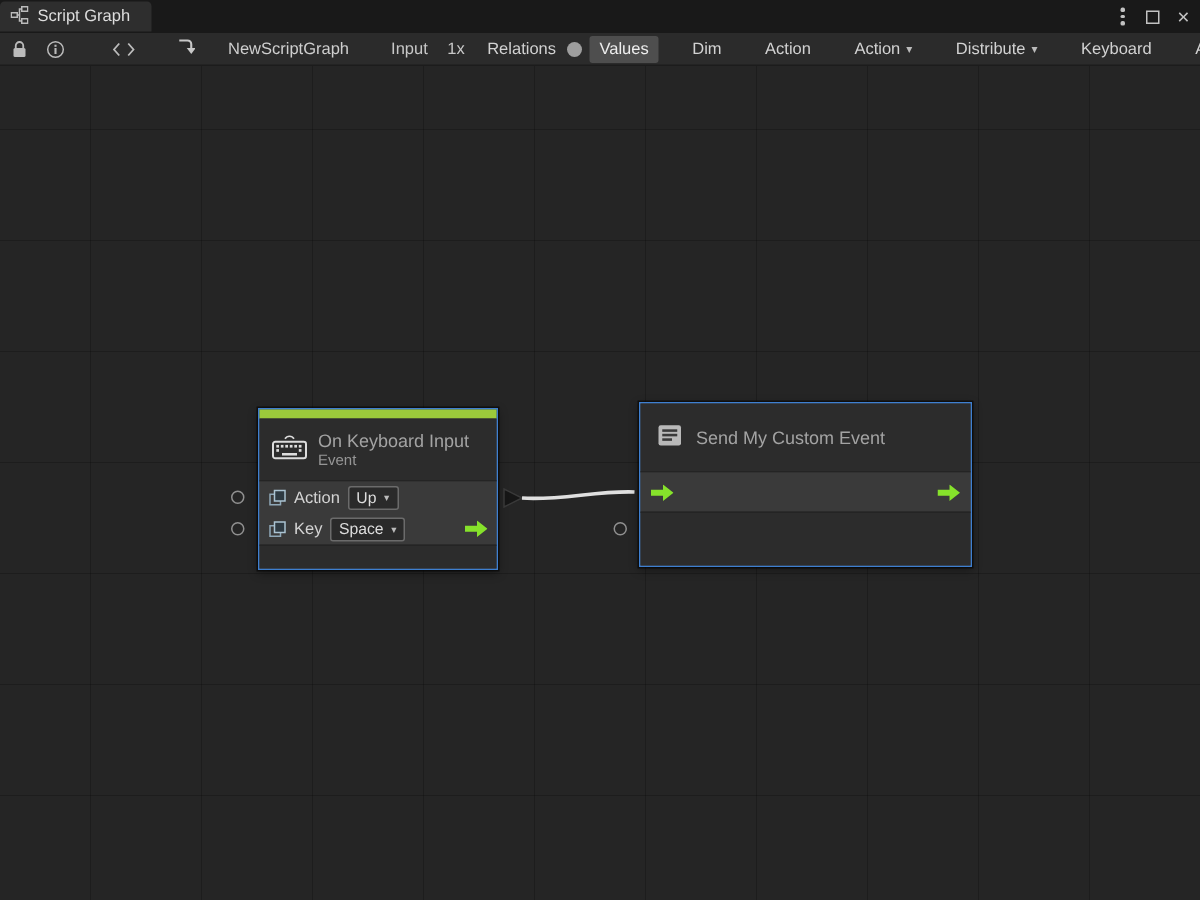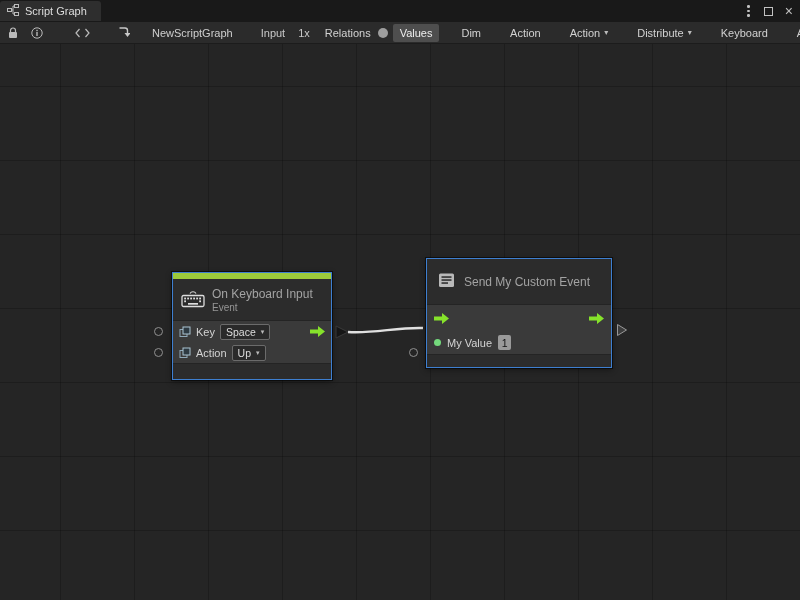--- a/index.html
+++ b/index.html
@@ -38,21 +38,21 @@
                      linear-gradient(to bottom,rgba(0,0,0,0.22) 1px,transparent 1px);
     background-size:74px 74px;background-position:60px 42px}
   .wires{position:absolute;left:0;top:0;pointer-events:none}
   .port-circle{position:absolute;width:9px;height:9px;border:1px solid #909090;border-radius:50%;cursor:crosshair}
   .ext-triangle{position:absolute;cursor:crosshair}
 
   
   .node{position:absolute;display:flex;flex-direction:column;background:#3a3a3a;border:1px solid #3e7fd0;
         box-shadow:0 0 0 1px rgba(0,0,0,.55),0 2px 6px rgba(0,0,0,.4);cursor:move}
   .node-keyboard{left:172px;top:228px;width:160px;height:108px}
-  .node-send{left:426px;top:214px;width:186px;height:110px}
+  .node-send{left:426px;top:224px;width:222px;height:110px}
   .node-accent{height:6px;background:#9ccb3b}
   .node-header{background:#2c2c2c;display:flex;align-items:center;gap:7px;padding:0 8px;border-bottom:1px solid #242424}
   .node-keyboard .node-header{height:42px}
   .send-header{height:46px;padding-left:10px}
   .node-titles{display:flex;flex-direction:column;gap:1px}
   .node-title{font-size:12px;color:#a3a3a3}
   .node-subtitle{font-size:10px;color:#969696}
   .node-row{height:21px;display:flex;align-items:center;gap:5px;padding:0 6px;background:#3a3a3a}
   .arrows-row{height:26px;justify-content:space-between;padding:0 7px}
   .value-row{height:23px;gap:6px;padding:0 7px}
@@ -182,42 +182,42 @@
           <span class="node-subtitle">Event</span>
         </span>
       </div>
       <div class="node-row">
         <span class="type-icon">
           <svg width="12" height="12" viewBox="0 0 12 12">
             <rect x="1" y="3.5" width="7" height="7" fill="none" stroke="#8fa8b8"></rect>
             <rect x="4" y="1" width="7" height="7" fill="#2e3a42" stroke="#aac3d2"></rect>
           </svg>
         </span>
-        <span class="row-label">Key</span>
+        <span class="row-label">Action</span>
         <span class="dropdown">
-          <span>Space</span>
+          <span>Up</span>
           <span class="dd-caret">▾</span>
-        </span>
-        <span class="flow-arrow right">
-          <svg width="15" height="11" viewBox="0 0 15 11">
-              <polygon points="0,3.5 8,3.5 8,0 15,5.5 8,11 8,7.5 0,7.5" fill="#86e22b"></polygon>
-            </svg>
         </span>
       </div>
       <div class="node-row">
         <span class="type-icon">
           <svg width="12" height="12" viewBox="0 0 12 12">
             <rect x="1" y="3.5" width="7" height="7" fill="none" stroke="#8fa8b8"></rect>
             <rect x="4" y="1" width="7" height="7" fill="#2e3a42" stroke="#aac3d2"></rect>
           </svg>
         </span>
-        <span class="row-label">Action</span>
+        <span class="row-label">Key</span>
         <span class="dropdown">
-          <span>Up</span>
+          <span>Space</span>
           <span class="dd-caret">▾</span>
+        </span>
+        <span class="flow-arrow right">
+          <svg width="15" height="11" viewBox="0 0 15 11">
+              <polygon points="0,3.5 8,3.5 8,0 15,5.5 8,11 8,7.5 0,7.5" fill="#86e22b"></polygon>
+            </svg>
         </span>
       </div>
       <div class="node-footer"></div>
     </div>
 
     <div class="node node-send">
       <div class="node-header send-header">
         <span class="node-icon">
           <svg width="20" height="17" viewBox="0 0 20 17">
             <rect x="2" y="1.5" width="15" height="13.5" rx="1.5" fill="#b9b9b9"></rect>
@@ -233,22 +233,17 @@
           <svg width="15" height="11" viewBox="0 0 15 11">
               <polygon points="0,3.5 8,3.5 8,0 15,5.5 8,11 8,7.5 0,7.5" fill="#86e22b"></polygon>
             </svg>
         </span>
         <span class="flow-arrow">
           <svg width="15" height="11" viewBox="0 0 15 11">
               <polygon points="0,3.5 8,3.5 8,0 15,5.5 8,11 8,7.5 0,7.5" fill="#86e22b"></polygon>
             </svg>
         </span>
       </div>
-      <div class="node-row value-row">
-        <span class="value-dot"></span>
-        <span class="row-label">My Value</span>
-        <span class="value-box">1</span>
-      </div>
       <div class="node-footer"></div>
     </div>
 
   </div>
 </div>
 
 </body></html>

